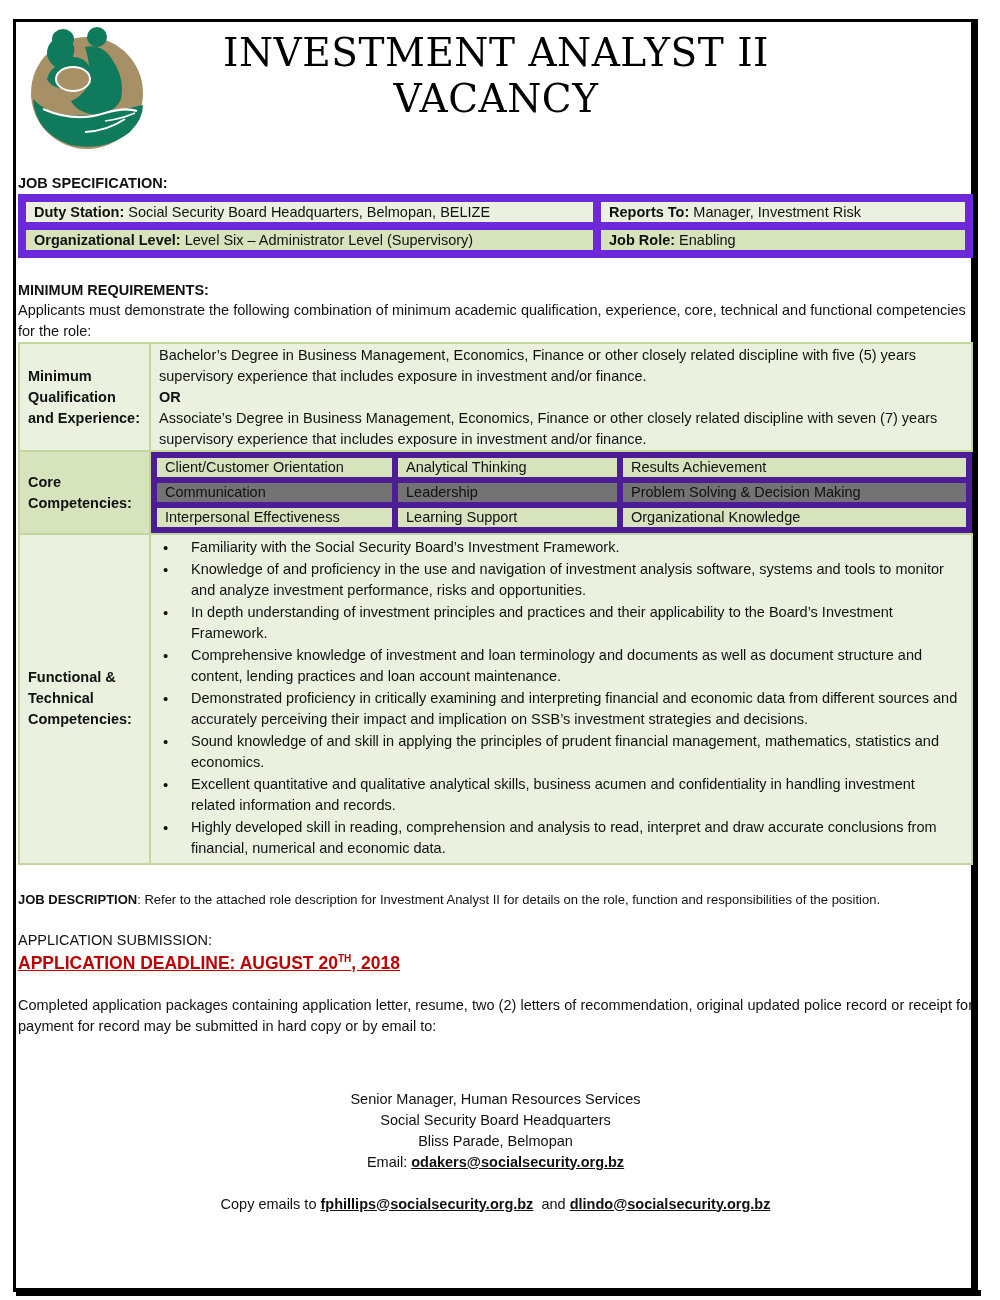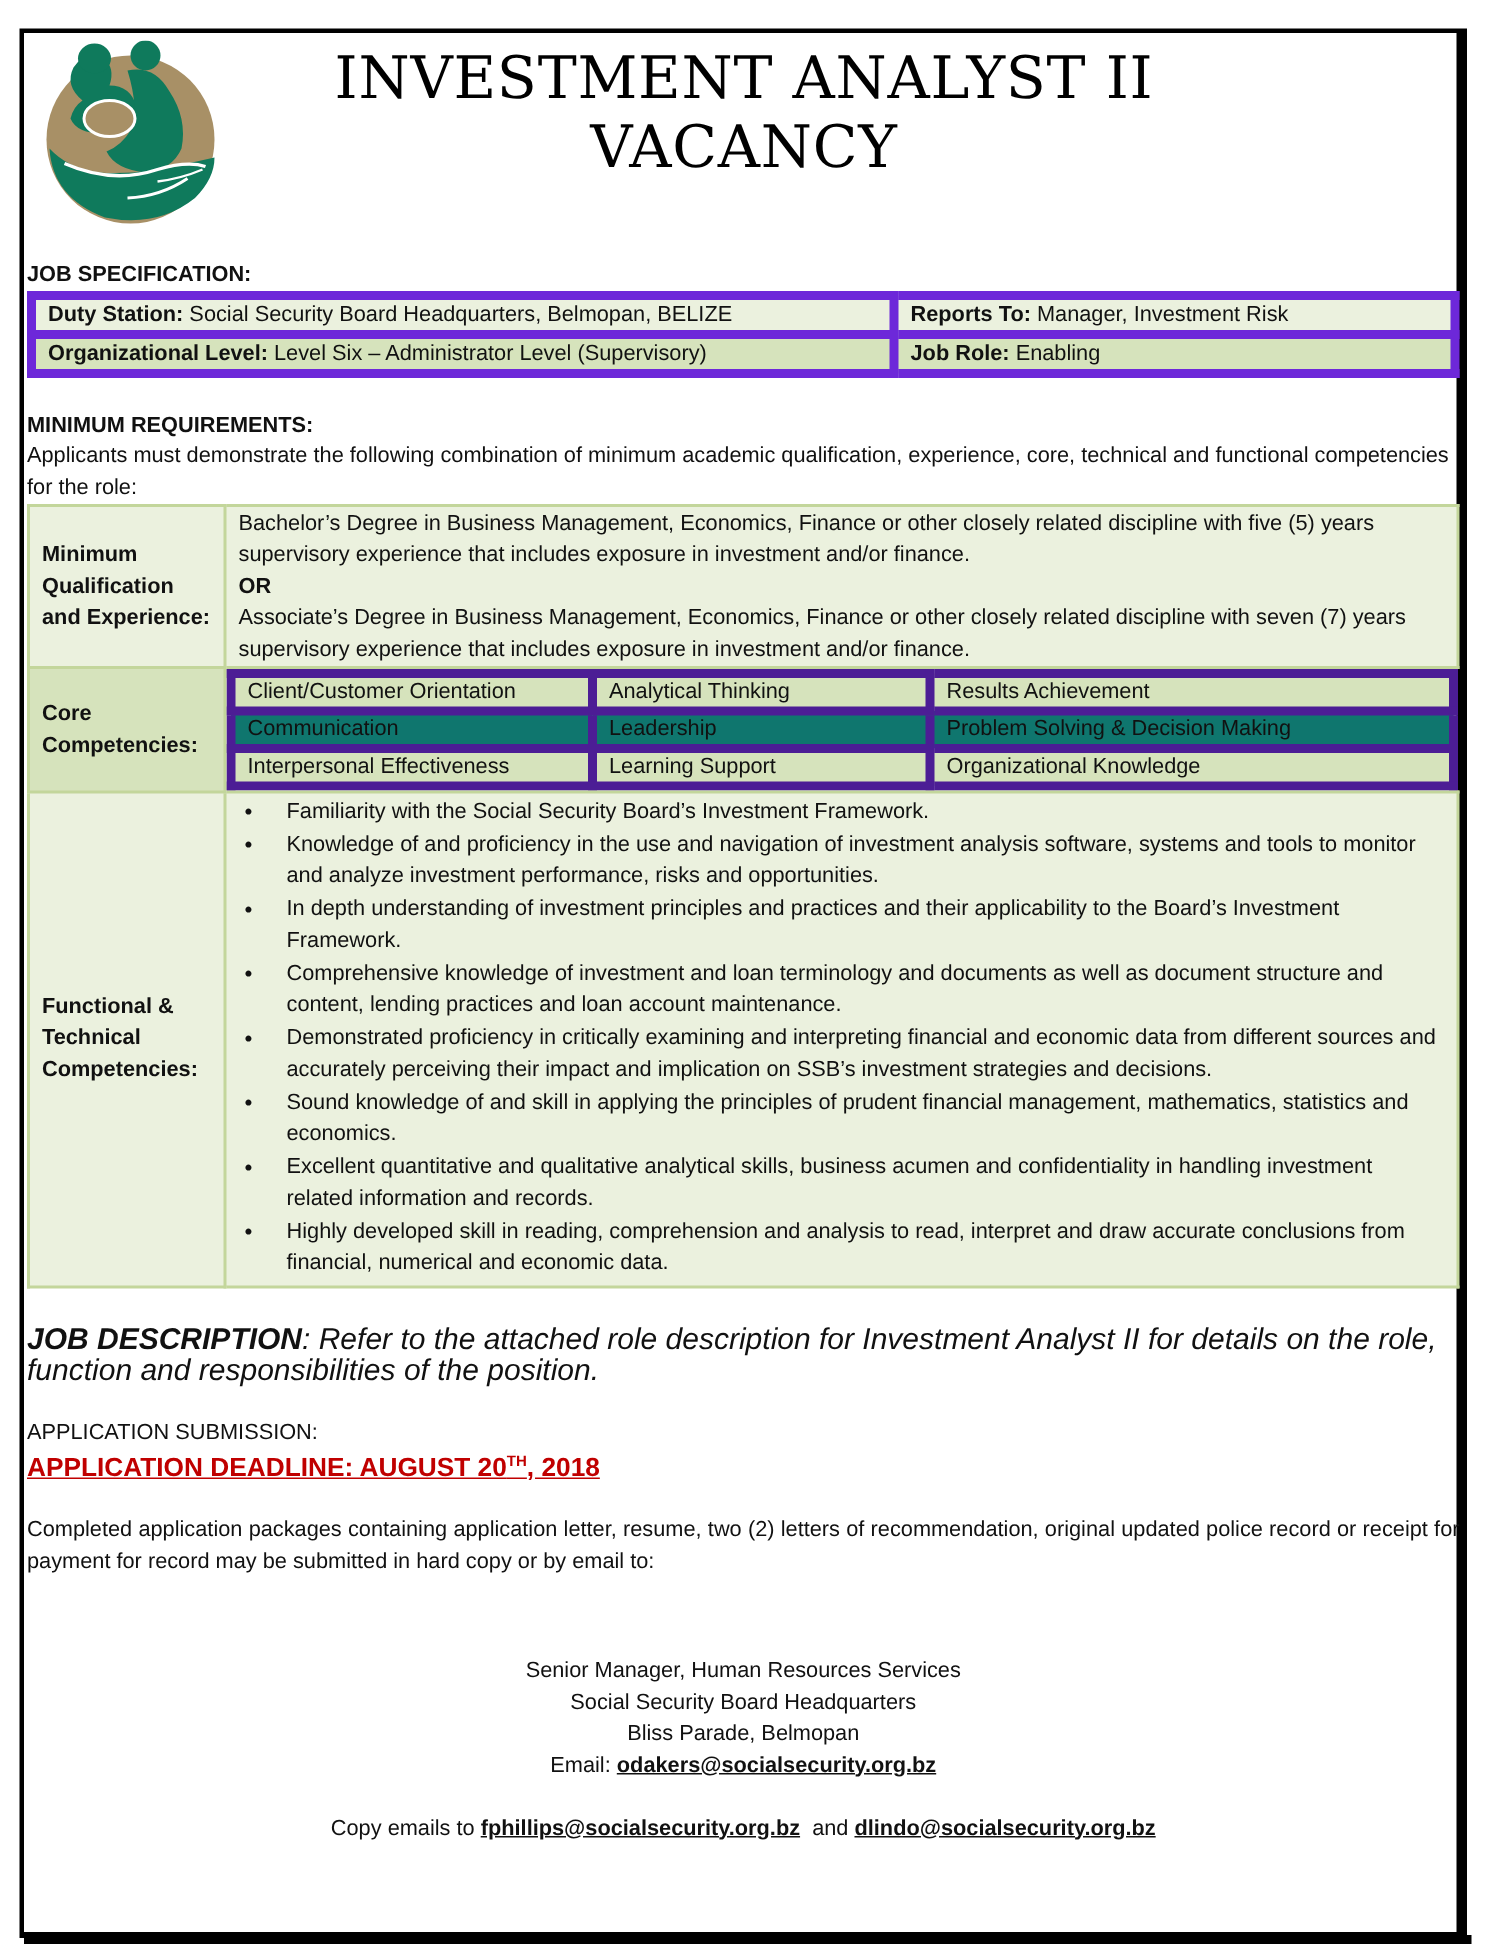--- a/index.html
+++ b/index.html
@@ -17,49 +17,49 @@
 
   .logo { position: absolute; left: 9px; top: 5px; width: 125px; height: 125px; }
 
   .title-block { position: absolute; left: 140px; top: 8px; width: 680px; text-align: center; font-family: "DejaVu Serif", "Liberation Serif", serif; }
   .title-line { font-size: 39px; line-height: 46px; font-weight: normal; letter-spacing: 0.5px; color: #000; }
 
   .content { position: absolute; left: 2px; top: 152px; width: 955px; }
 
   .section-heading { font-weight: bold; font-size: 14.5px; line-height: 19px; }
   .spec-table { width: 100%; border-collapse: collapse; margin-top: 1px; }
-  .spec-table td { border: 6px solid #6d28d9; padding: 1px 8px; font-size: 14.5px; line-height: 18px; height: 23px; }
+  .spec-table td { border: 8px solid #6d28d9; padding: 1px 8px; font-size: 14.5px; line-height: 18px; height: 23px; }
   .spec-row-light td { background: #ebf1de; }
   .spec-row-dark td { background: #d6e3bc; }
   .spec-table .lbl { font-weight: bold; }
   .spec-table td.c1 { width: 575px; }
 
   .req-intro { font-size: 14.5px; line-height: 21px; margin-top: 0; }
 
   .req-table { width: 100%; border-collapse: collapse; margin-top: 0; }
   .req-table td { border: 2px solid #c3d69b; vertical-align: top; font-size: 14.5px; line-height: 21px; }
   .req-table td.rlabel { width: 131px; font-weight: bold; padding: 8px 8px; vertical-align: middle; line-height: 21px; }
   .bg-light { background: #ebf1de; }
   .bg-dark { background: #d6e3bc; }
 
   .qual-cell { padding: 1px 8px 0 8px; background: #ebf1de; }
   .qual-or { font-weight: bold; }
 
   .core-inner { width: 100%; border-collapse: collapse; }
   .core-inner td { border: 6px solid #4c1d95; padding: 0 8px; height: 23px; line-height: 19px; font-size: 14.5px; }
   .core-inner tr.dark td { background: #d6e3bc; }
-  .core-inner tr.light td { background: #0f766e; }
+  .core-inner tr.light td { background: #737373; }
   .core-cell { padding: 0 !important; border: none !important; }
 
   .func-cell { padding: 2px 8px 3px 8px; background: #ebf1de; }
   .func-list { list-style: none; }
   .func-list li { position: relative; padding-left: 32px; line-height: 21.5px; }
   .func-list li::before { content: "\2022"; position: absolute; left: 4px; top: 0; font-size: 15px; }
 
-  .job-desc { margin-top: 24px; line-height: 21px; font-size: 20px; font-style: italic; }
+  .job-desc { margin-top: 24px; line-height: 21px; font-size: 13px; }
   .job-desc .lbl { font-weight: bold; }
 
   .app-sub { margin-top: 20px; line-height: 21px; }
   .deadline { color: #c00000; font-weight: bold; text-decoration: underline; font-size: 17.5px; line-height: 24px; }
   .deadline sup { font-size: 10px; vertical-align: super; line-height: 0; }
 
   .packages { margin-top: 20px; line-height: 21px; text-align: justify; }
 
   .address { margin-top: 52px; text-align: center; line-height: 21px; }
   .email-link { font-weight: bold; text-decoration: underline; color: #111; }

